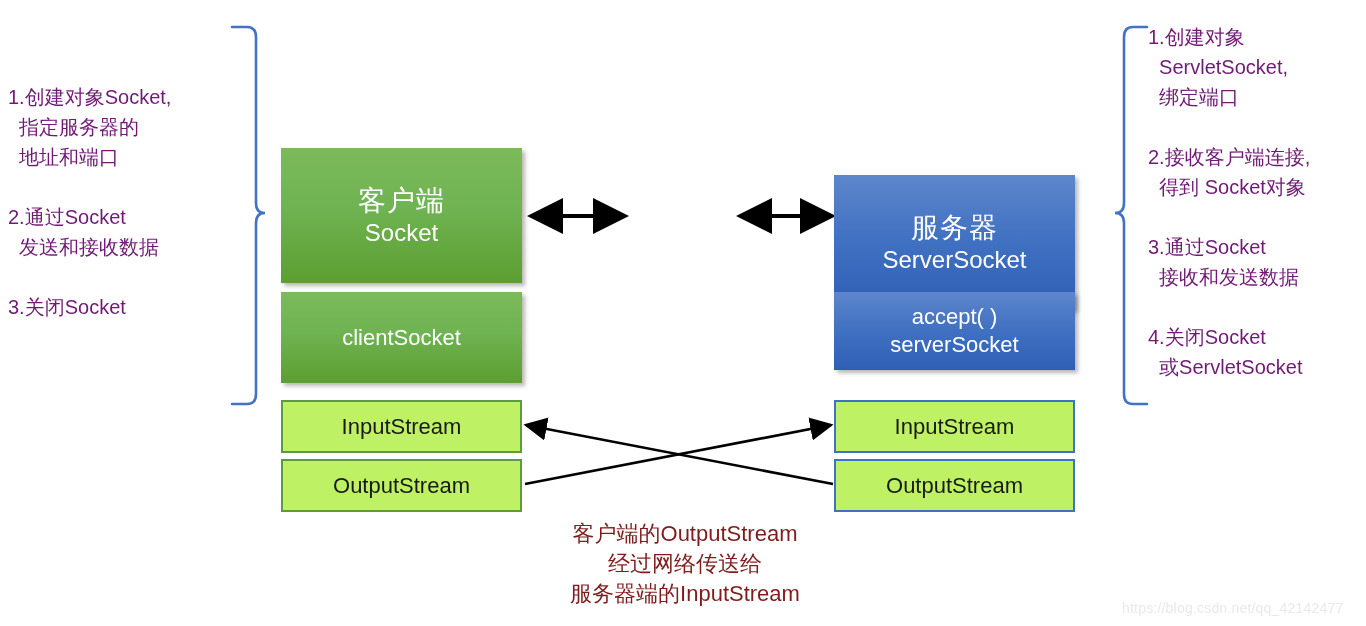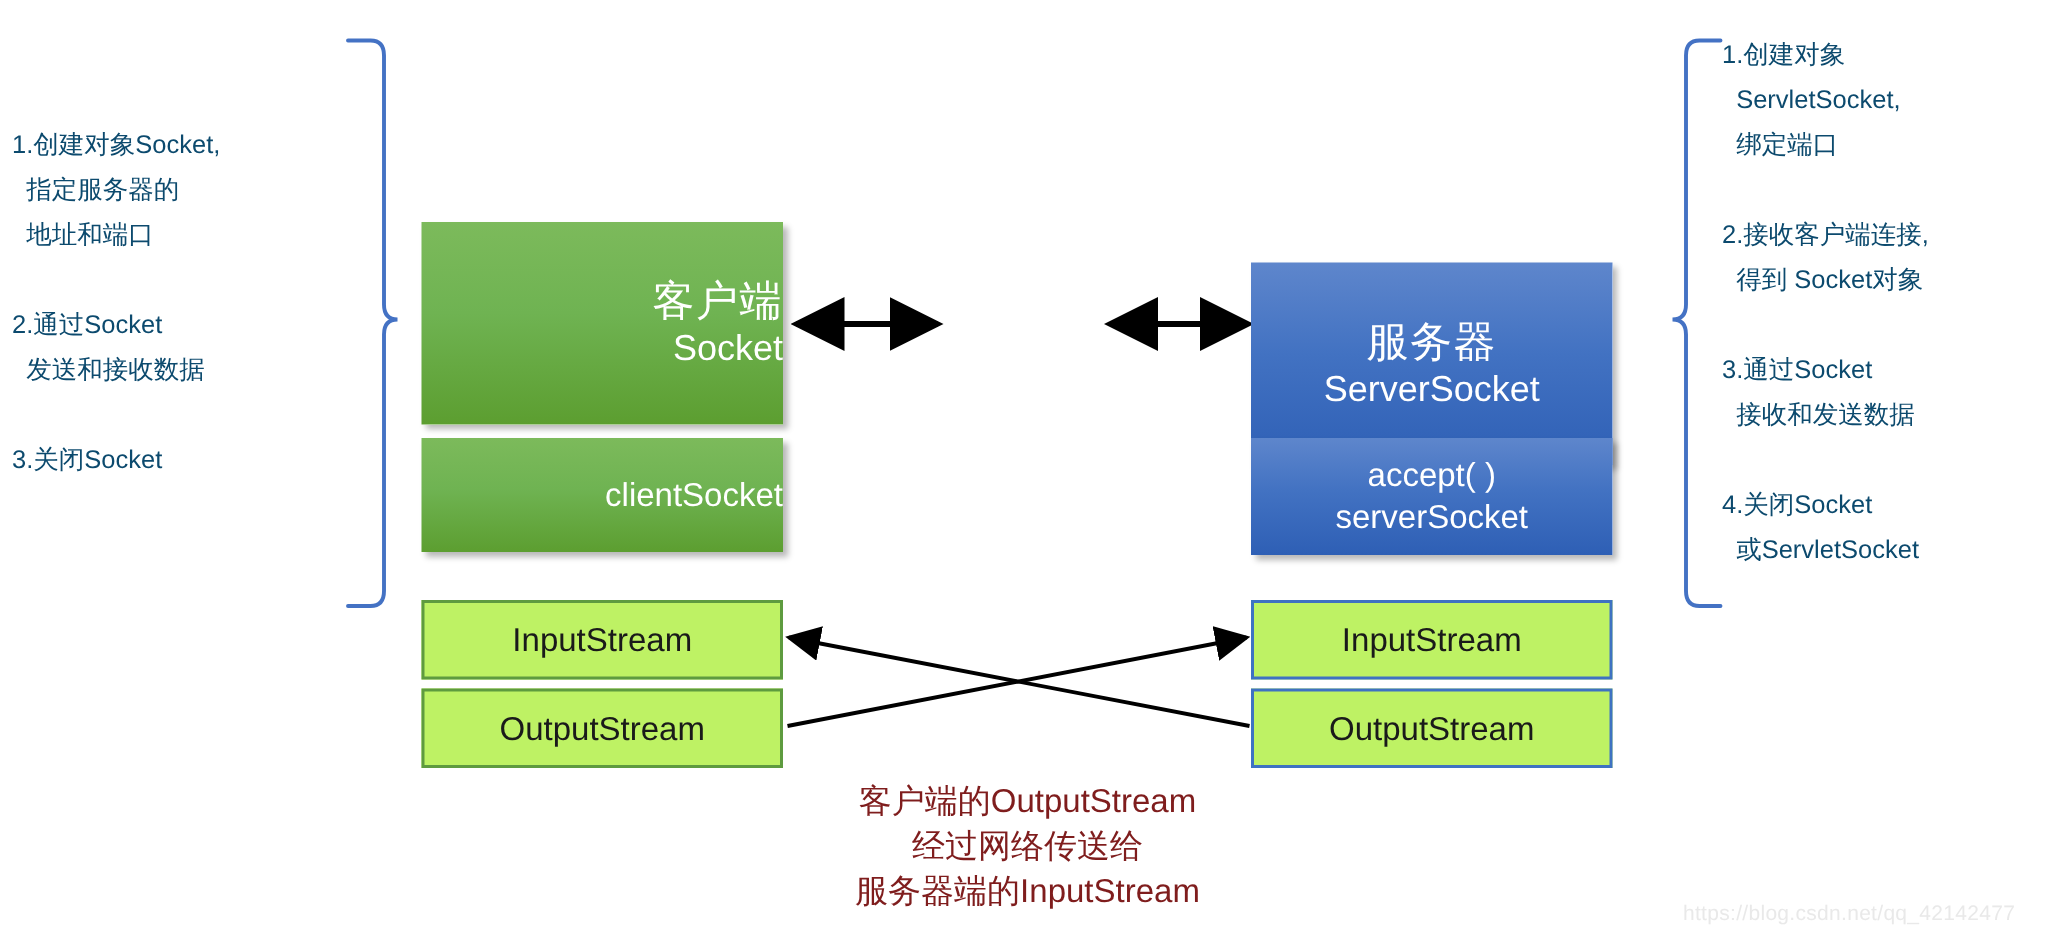--- a/index.html
+++ b/index.html
@@ -14,22 +14,22 @@
     position: relative;
     width: 1366px;
     height: 626px;
     background: #ffffff;
     overflow: hidden;
   }
 
   
   .side-text {
     position: absolute;
-    color: #0c4a6e;
-    font-size: 17px;
+    color: #701a75;
+    font-size: 20px;
     line-height: 30px;
     white-space: pre;
   }
   .side-left { left: 8px; text-align: left; }
   .side-right { left: 1148px; text-align: left; }
 
   
   .node {
     position: absolute;
     box-sizing: border-box;
@@ -50,21 +50,20 @@
     font-size: 24px;
     line-height: 30px;
   }
   .node .sub-line {
     font-size: 22px;
     line-height: 28px;
   }
 
   .green-grad {
     background: linear-gradient(to bottom, #7CBA5B 0%, #6FB352 45%, #5C9E30 100%);
-    align-items: flex-end;
   }
   .blue-grad {
     background: linear-gradient(to bottom, #5E86CC 0%, #4272C2 45%, #2E5FB5 100%);
   }
 
   
   .hexagon {
     position: absolute;
     display: flex;
     align-items: center;
@@ -164,21 +163,21 @@
   接收和发送数据
 
 4.关闭Socket
   或ServletSocket</div>
 
   <div class="node green-grad" style="left:281px; top:148px; width:241px; height:135px;">
     <div class="title-cn">客户端</div>
     <div class="title-en">Socket</div>
   </div>
 
-  <div class="node green-grad" style="left:281px; top:292px; width:241px; height:76px;">
+  <div class="node green-grad" style="left:281px; top:292px; width:241px; height:91px;">
     <div class="sub-line">clientSocket</div>
   </div>
 
 
   <div class="node blue-grad" style="left:834px; top:148px; width:241px; height:135px;margin-top:27px;">
     <div class="title-cn">服务器</div>
     <div class="title-en">ServerSocket</div>
   </div>
 
   <div class="node blue-grad" style="left:834px; top:292px; width:241px; height:78px;text-align:center;">

